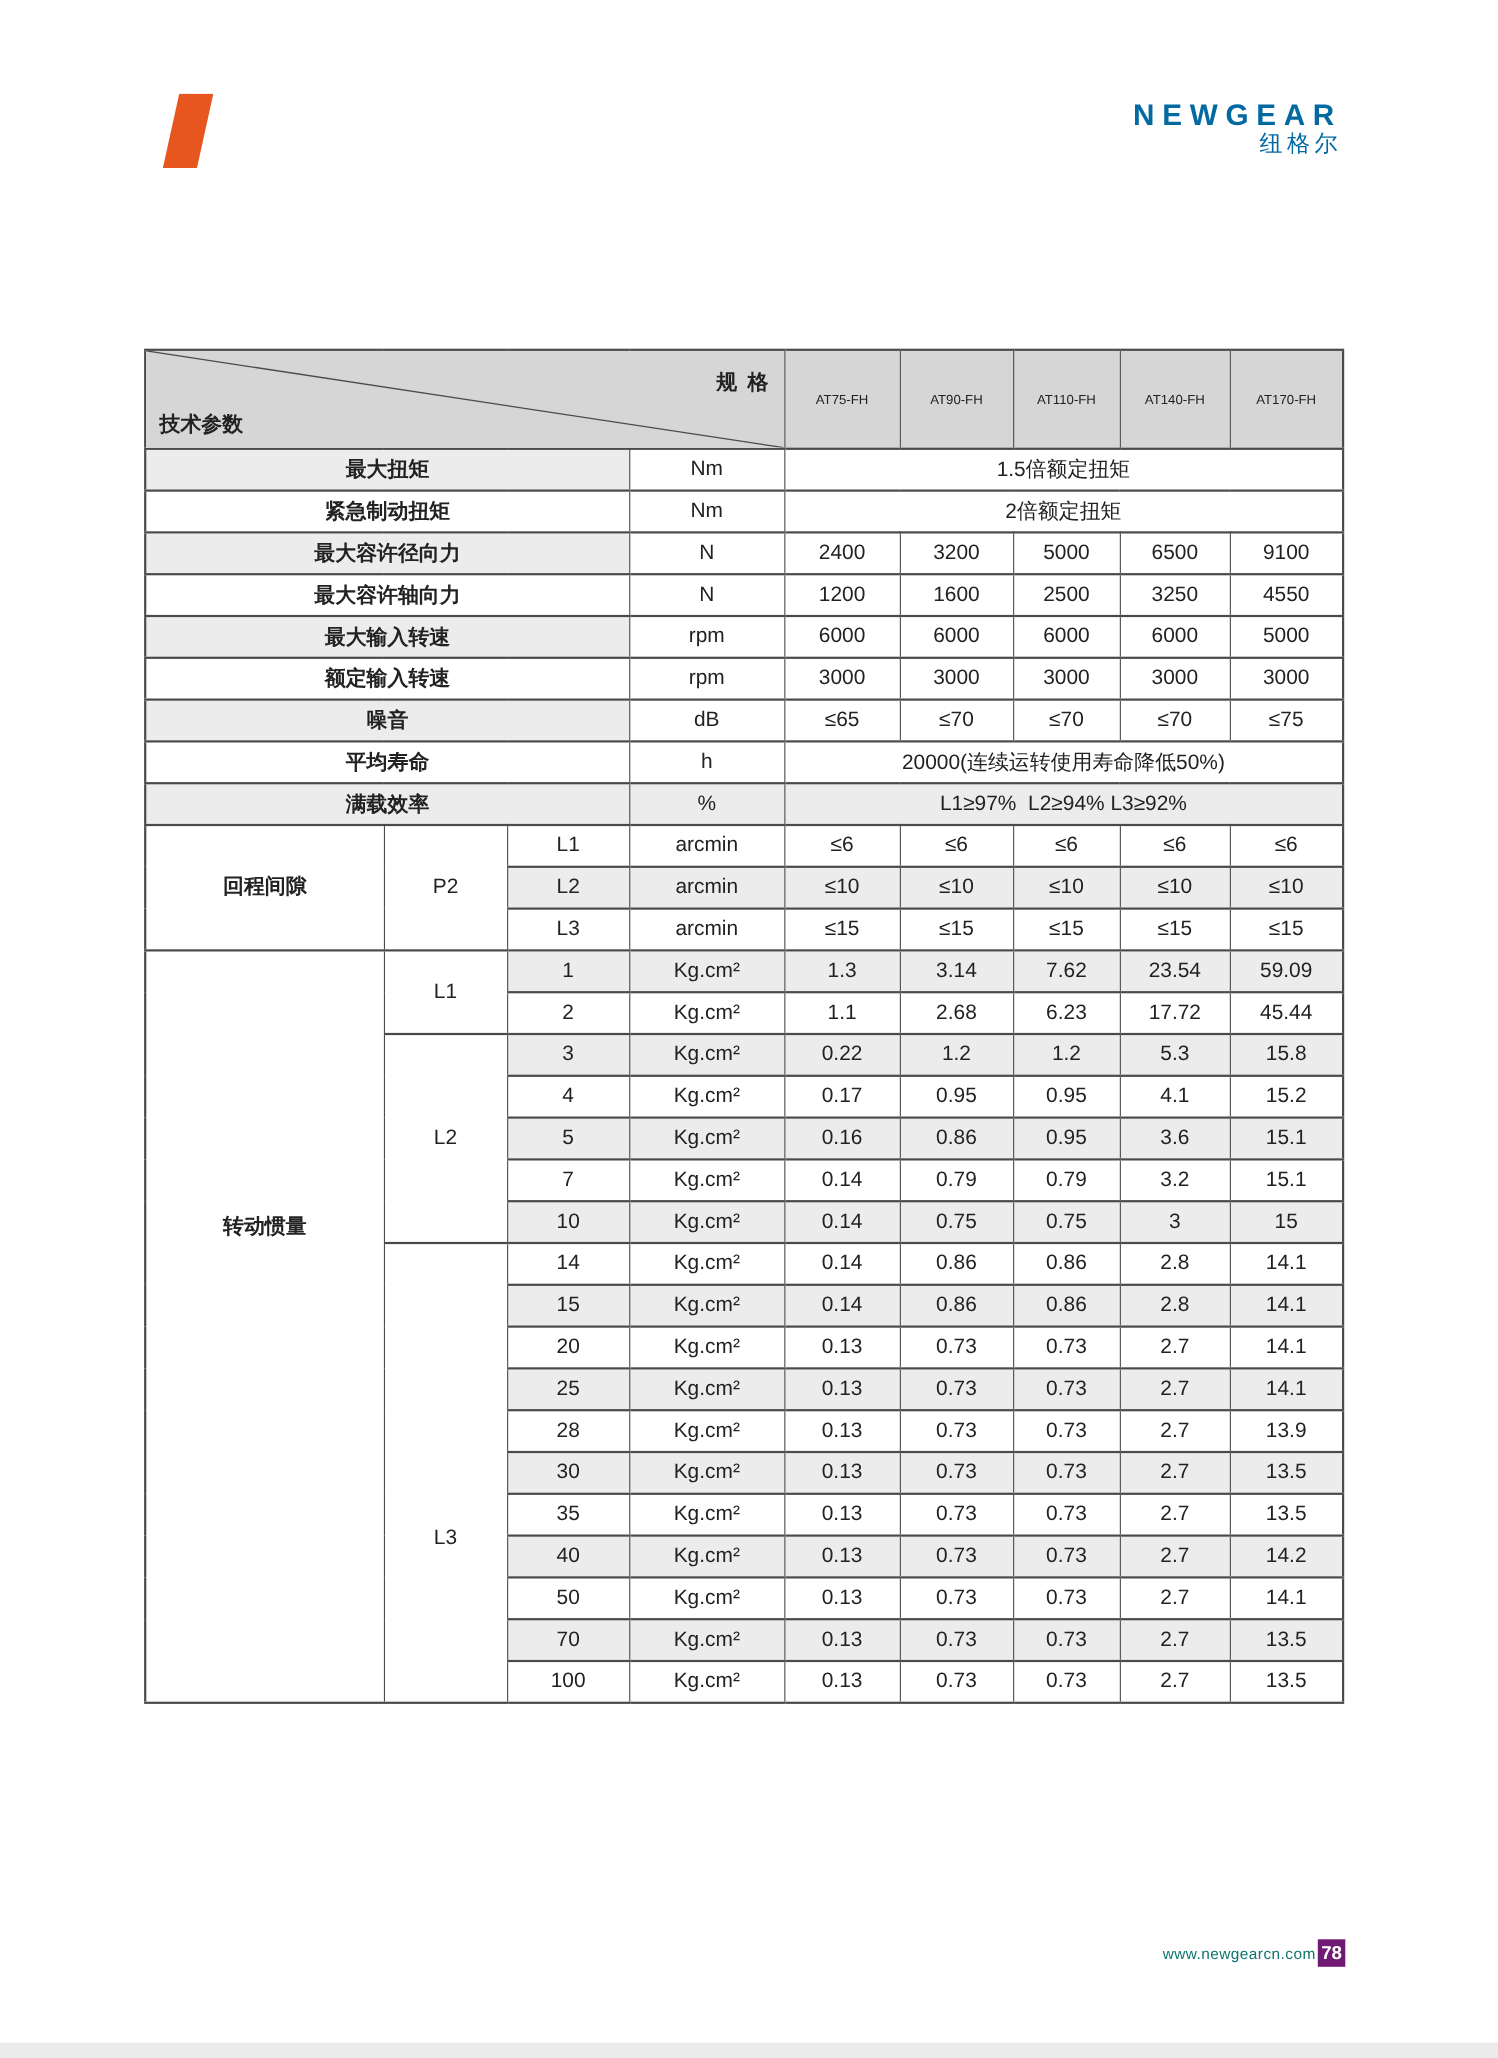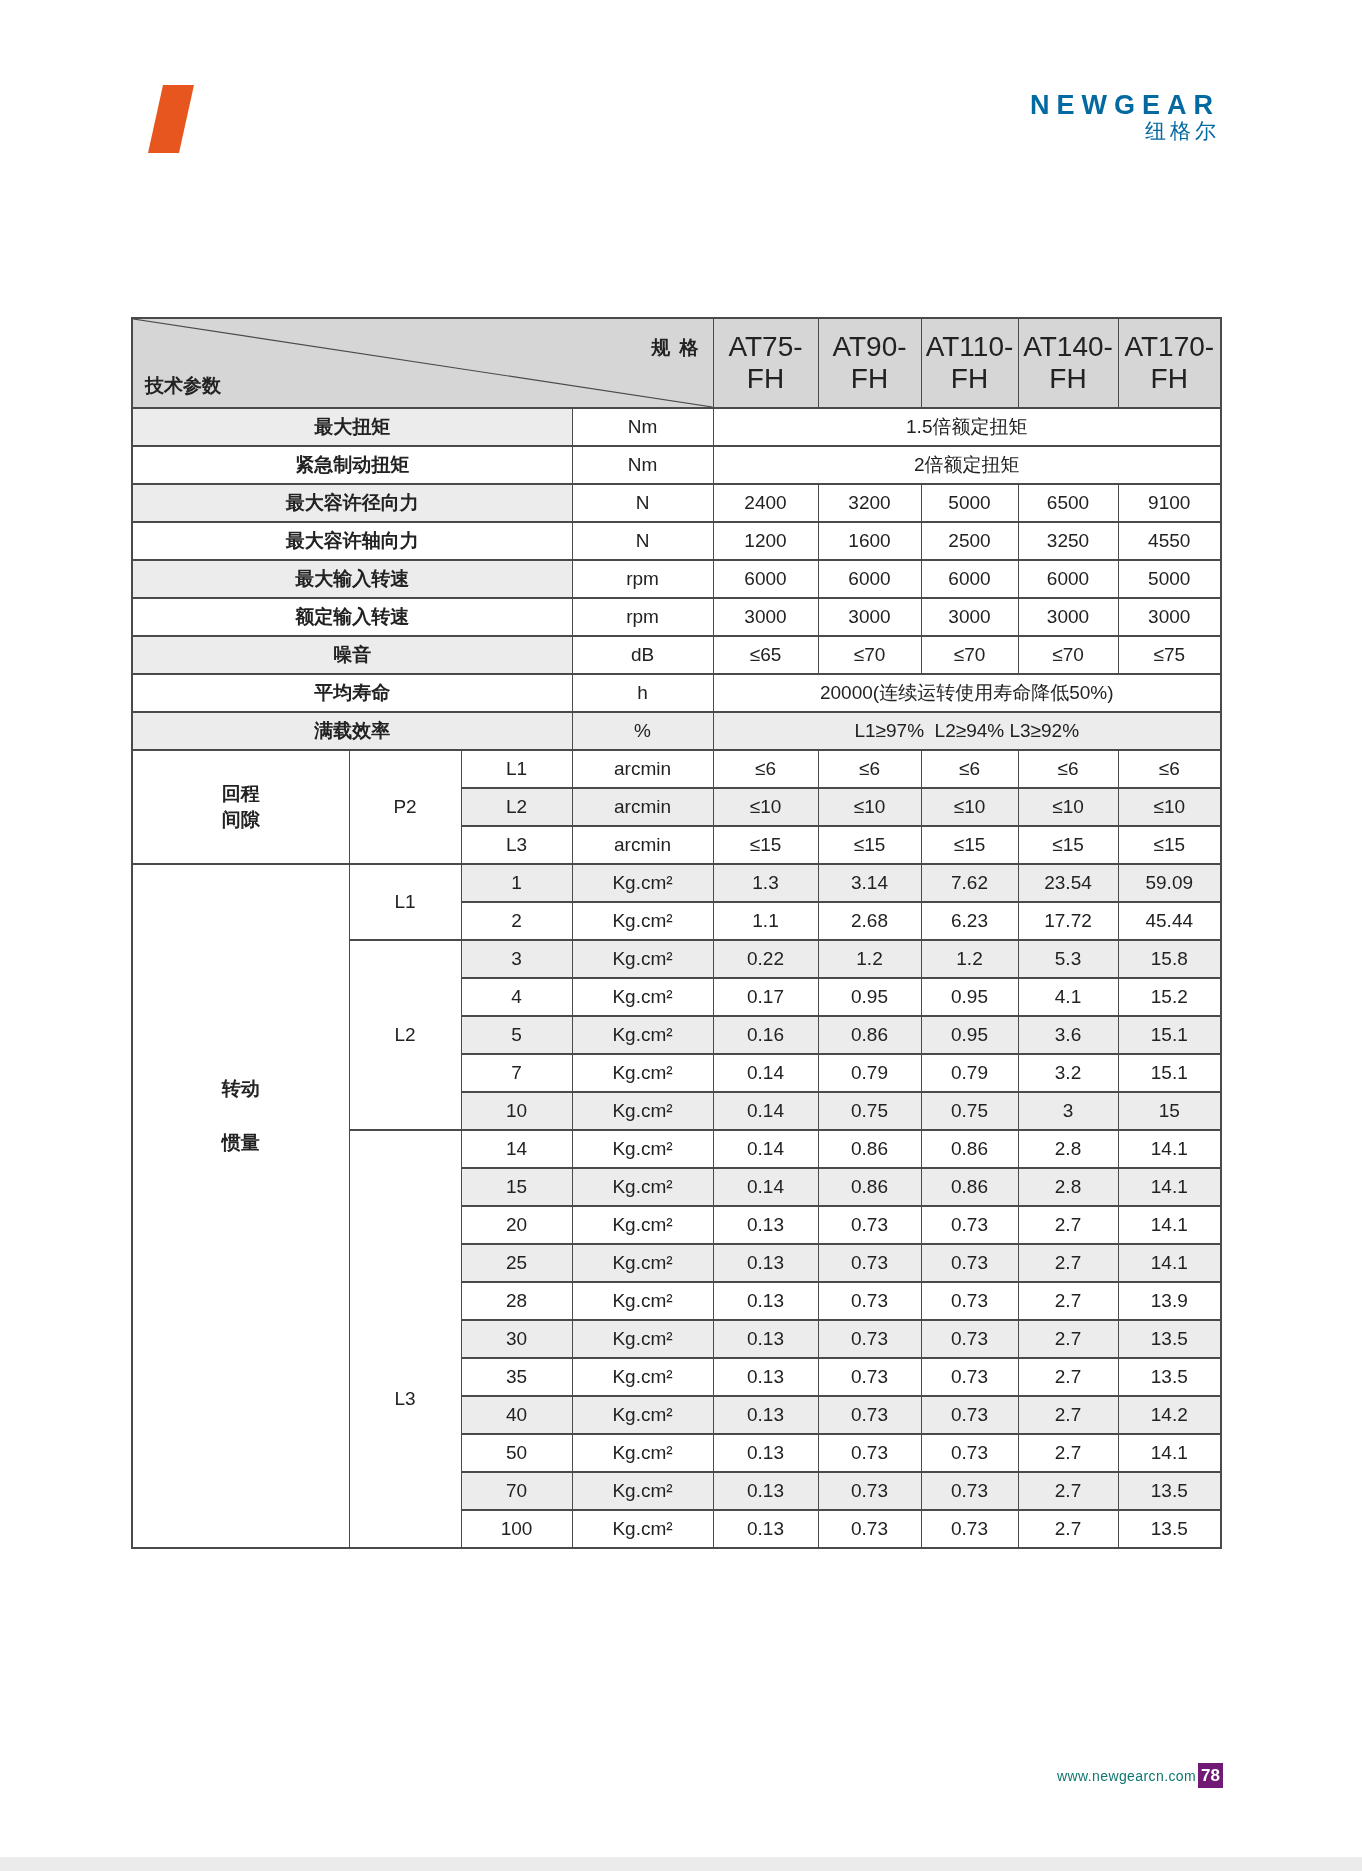--- a/index.html
+++ b/index.html
@@ -33,29 +33,29 @@
     border:2px solid #4a4a4a;
   }
   .spec-table td,.spec-table th{
     border-left:1px solid #4a4a4a;border-right:1px solid #4a4a4a;
     border-top:2px solid #4a4a4a;border-bottom:2px solid #4a4a4a;
     text-align:center;vertical-align:middle;
     font-size:19px;font-weight:normal;color:#222;
     height:36px;padding:0;overflow:hidden;
   }
   .spec-table thead td,.spec-table thead th{height:88px;background:#d6d6d6;}
-  .spec-table thead th{font-size:28px;}
+  .spec-table thead th{font-size:12px;}
   .diag{position:relative;}
   .diag svg{position:absolute;inset:0;width:100%;height:100%;}
   .corner-tr{position:absolute;top:16px;right:12px;font-size:19px;font-weight:bold;letter-spacing:2px;}
   .corner-bl{position:absolute;bottom:8px;left:12px;font-size:19px;font-weight:bold;}
   td.lbl{font-weight:bold;}
   td.g{background:#ececec;}
   td.pre{white-space:pre;}
-  .lines{display:flex;flex-direction:column;align-items:center;justify-content:center;line-height:26px;font-weight:bold;}
+  .lines{display:flex;flex-direction:row;align-items:center;justify-content:center;line-height:26px;font-weight:bold;}
   .lines.gap span{margin:14px 0;}
   td.inertia-label .lines{transform:translateY(-90px);}
   td.lv-L3{vertical-align:middle;padding-top:120px;}
   
   .footer{position:absolute;left:1057px;top:1763px;display:flex;align-items:center;}
   .site{font-size:14px;color:#0f766e;letter-spacing:0.4px;}
   .pagenum{
     width:25px;height:25px;background:#701a75;color:#ffffff;
     display:flex;align-items:center;justify-content:center;
     font-size:17px;font-weight:bold;margin-left:2px;

